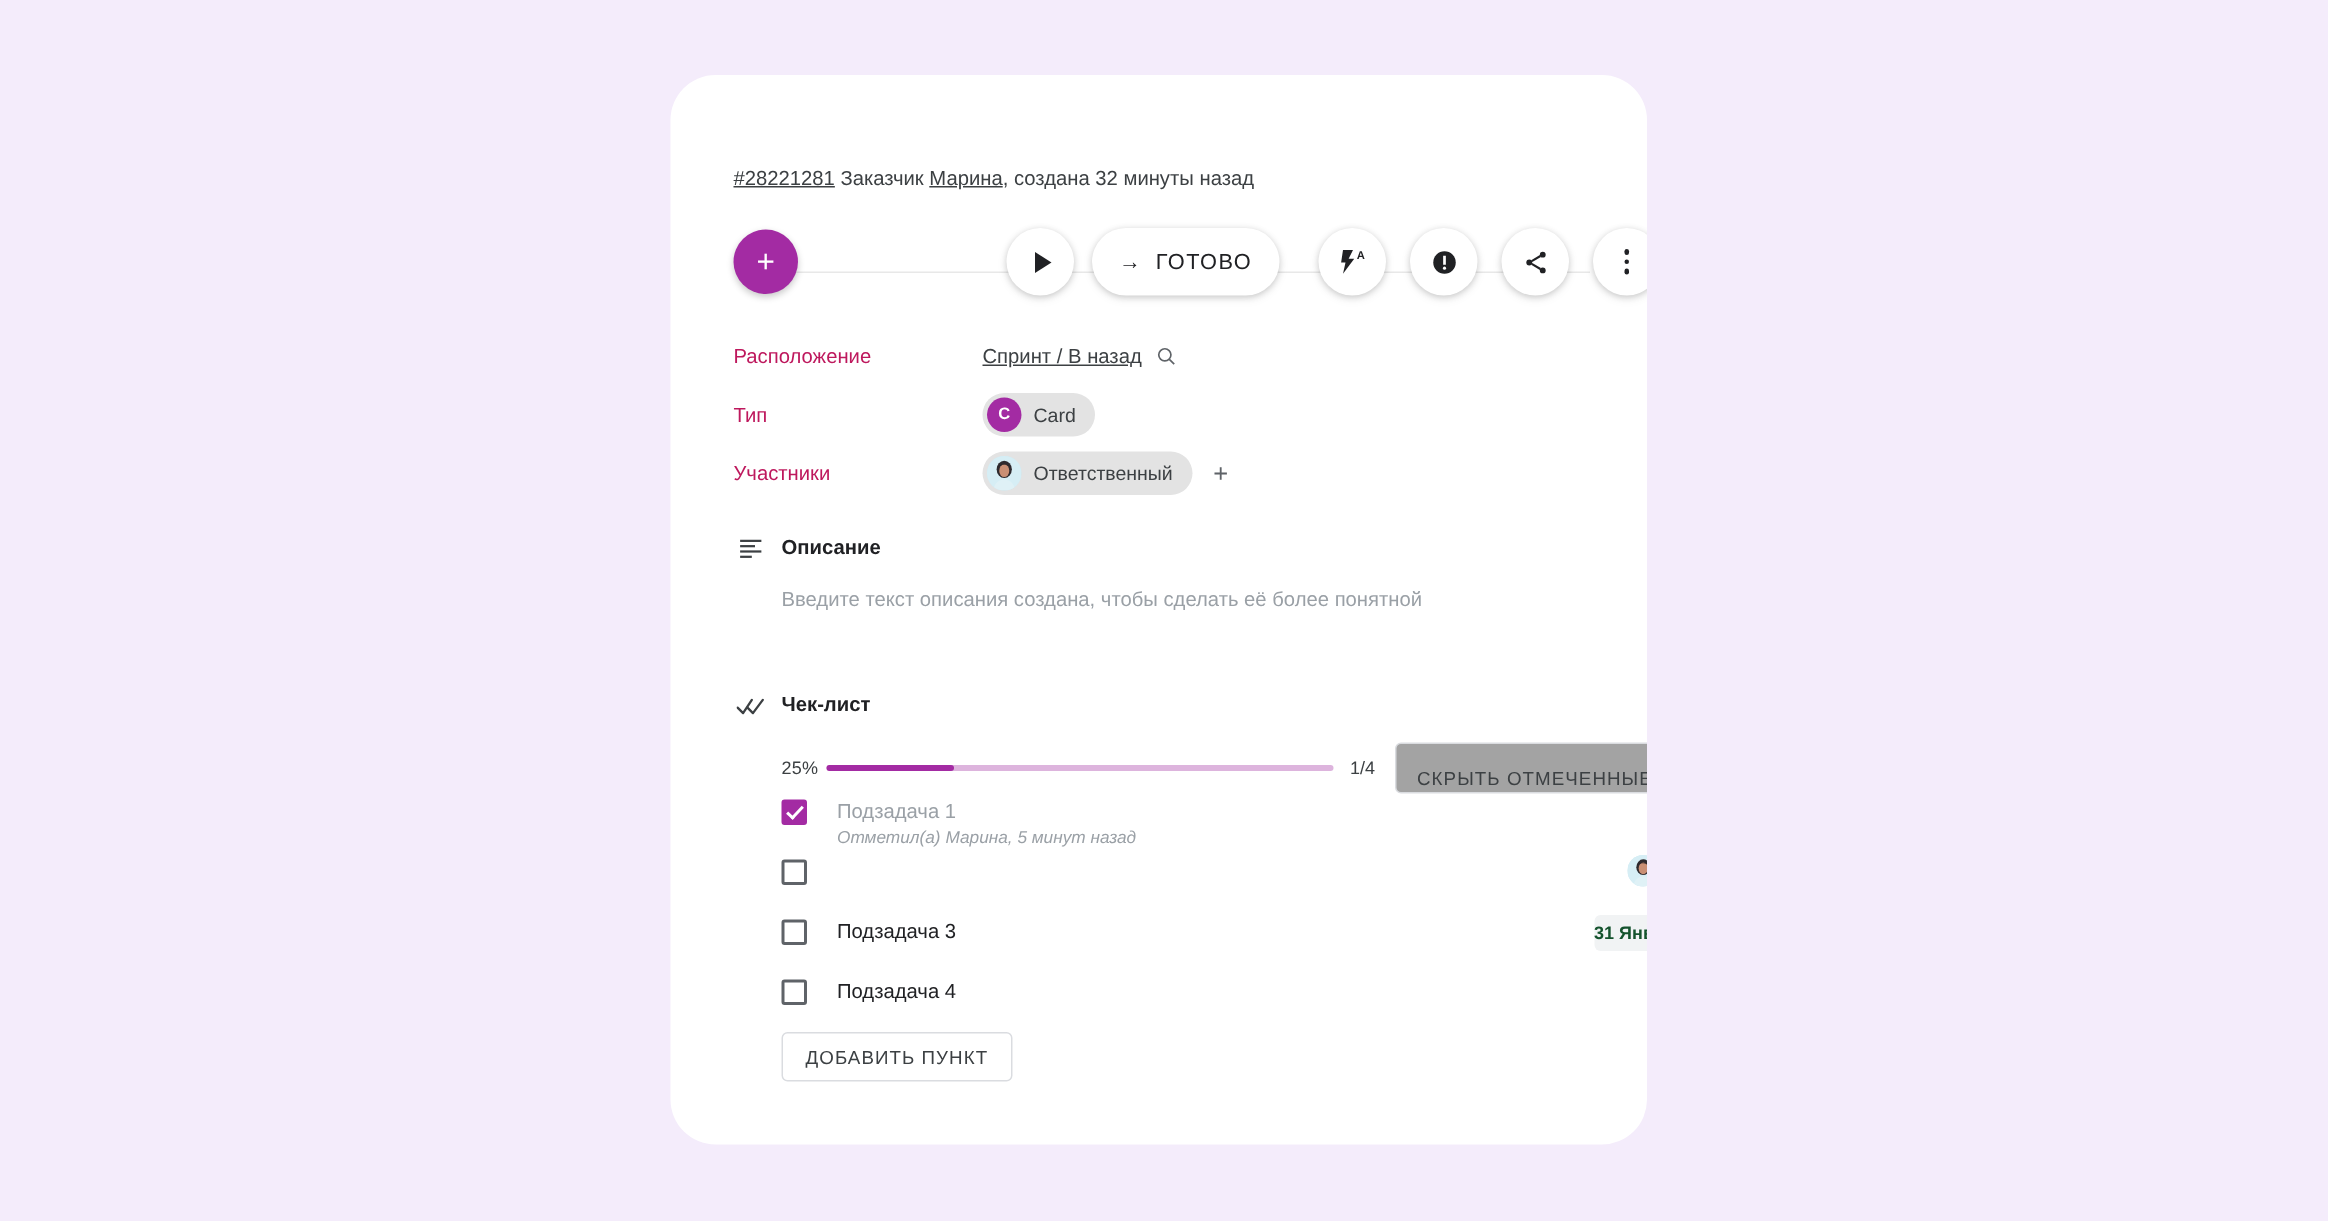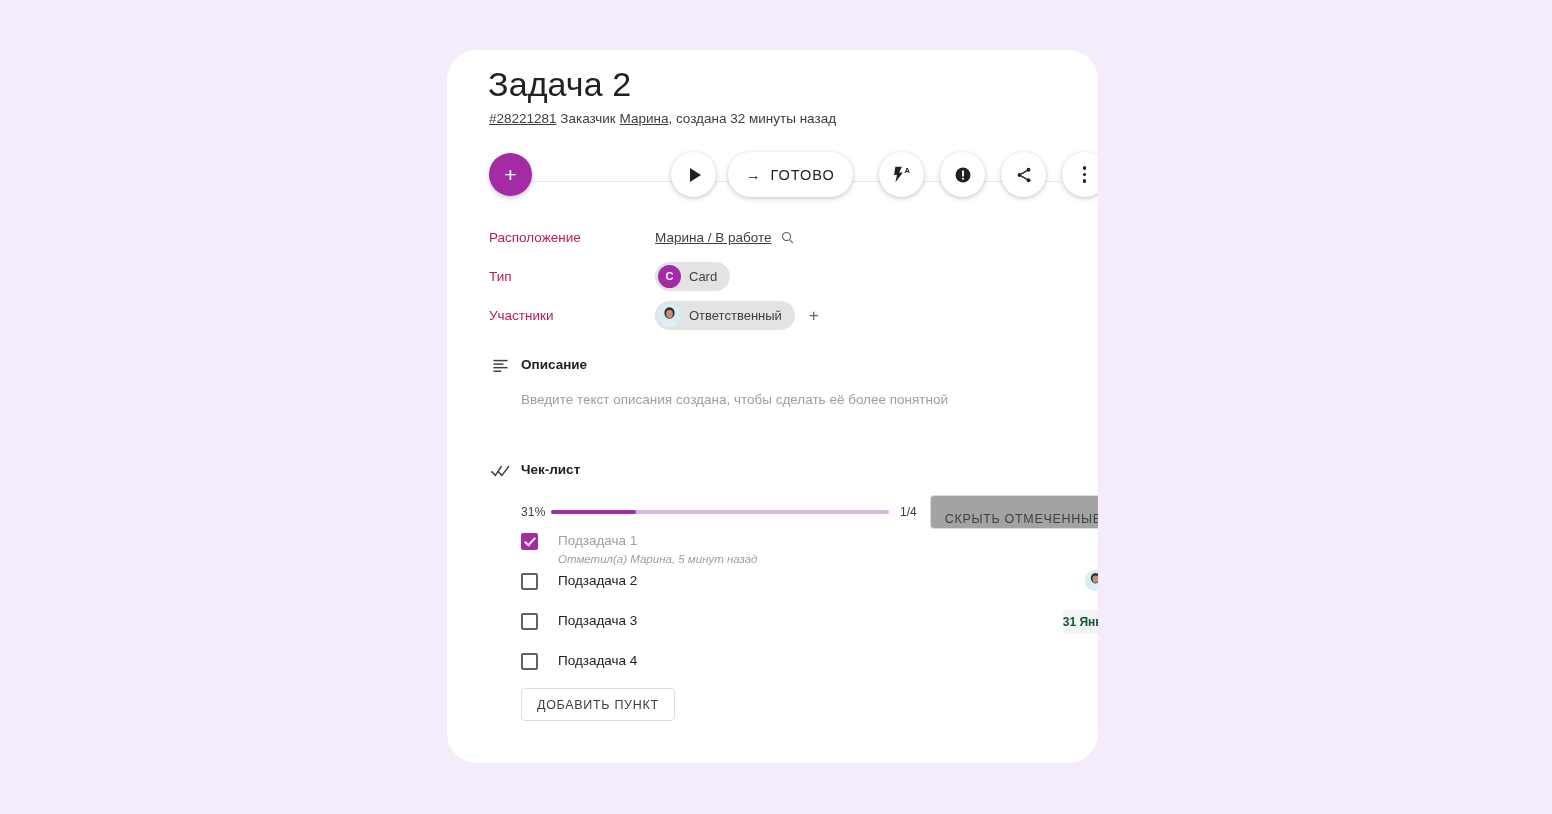--- a/index.html
+++ b/index.html
@@ -357,21 +357,20 @@
     padding: 0 15px;
     cursor: pointer;
   }
 </style>
 </head>
 <body>
 
 <div class="card">
   <div class="card-inner">
 
-    <div class="task-title">Задача 2</div>
 
     <div class="subtitle">
       <a href="#">#28221281</a><span> Заказчик </span><a href="#">Марина</a><span>, создана 32 минуты назад</span>
     </div>
 
     <div class="toolbar">
       <div class="toolbar-line"></div>
 
       <div class="fab">+</div>
 
@@ -415,21 +414,21 @@
             <i></i>
             <i></i>
           </span>
       </div>
     </div>
 
     <div class="props">
 
       <div class="prop-row">
         <div class="prop-label">Расположение</div>
-        <a class="prop-link" href="#">Марина / В работе</a>
+        <a class="prop-link" href="#">Спринт / В назад</a>
         <span class="search-ico">
           <svg width="15" height="15" viewBox="0 0 24 24">
             <circle cx="10.5" cy="10.5" r="6.5" fill="none" stroke="#5f6368" stroke-width="1.8"></circle>
             <line x1="15.3" y1="15.3" x2="20.5" y2="20.5" stroke="#5f6368" stroke-width="1.8"></line>
           </svg>
         </span>
       </div>
 
       <div class="prop-row">
         <div class="prop-label">Тип</div>
@@ -477,39 +476,36 @@
         <span class="sec-icon" style="top:3px;">
           <svg width="19" height="16" viewBox="0 0 26 20">
             <path d="M1 11 L6 16 L14 4" fill="none" stroke="#3c4043" stroke-width="2.1" stroke-linecap="round" stroke-linejoin="round"></path>
             <path d="M10 11 L15 16 L24 4" fill="none" stroke="#3c4043" stroke-width="2.1" stroke-linecap="round" stroke-linejoin="round"></path>
           </svg>
         </span>
         <span class="sec-title">Чек-лист</span>
       </div>
 
       <div class="progress-row">
-        <span class="pct">31%</span>
+        <span class="pct">25%</span>
         <span class="bar">
           <span class="bar-fill" id="bar-fill" style="width: 25%;"></span>
         </span>
         <span class="ratio">1/4</span>
         <button class="btn-outline">СКРЫТЬ ОТМЕЧЕННЫЕ</button>
       </div>
 
       <div class="items" id="checklist-items"><div class="item done">
             <span class="cbx checked"></span>
             <div class="item-body">
               <div class="item-label">Подзадача 1</div>
               <div class="item-meta">Отметил(а) Марина, 5 минут назад</div>
             </div>
           </div><div class="item">
             <span class="cbx"></span>
-            <div class="item-body">
-              <div class="item-label">Подзадача 2</div>
-            </div>
             <div class="item-right">
               <span class="avatar-lg"><svg width="21" height="21" viewBox="0 0 24 24">
                   <rect width="24" height="24" fill="#d6eef5"></rect>
                   <ellipse cx="12" cy="9.3" rx="5.3" ry="6" fill="#2e2a2e"></ellipse>
                   <ellipse cx="12" cy="10.2" rx="3.5" ry="4.4" fill="#c98f74"></ellipse>
                   <path d="M4.5 24 C5 18.8 8.4 16.4 12 16.4 C15.6 16.4 19 18.8 19.5 24 Z" fill="#dff1f6"></path>
                   <path d="M6.8 9.6 C6.8 4.6 17.2 4.6 17.2 9.6 C17.2 7.4 15.3 6.2 12 6.2 C8.7 6.2 6.8 7.4 6.8 9.6 Z" fill="#231f23"></path>
                 </svg></span>
             </div>
           </div><div class="item">

